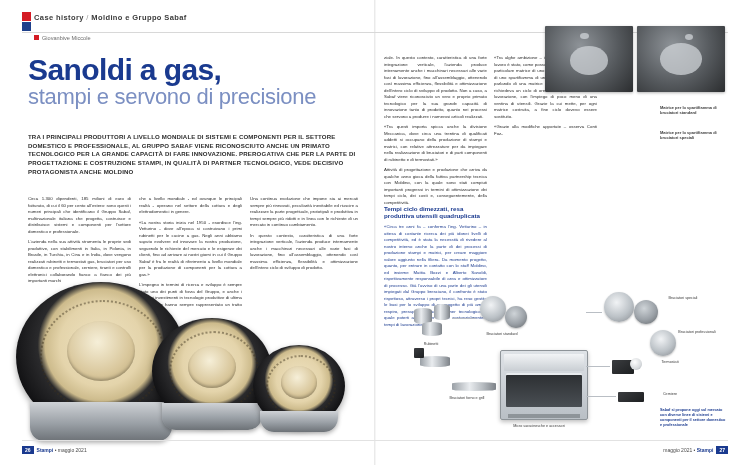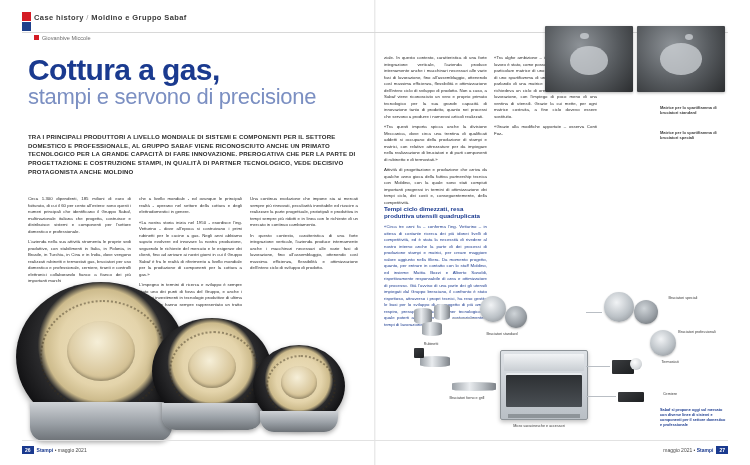--- a/index.html
+++ b/index.html
@@ -137,21 +137,21 @@
   <div class="case-history">
     <span>Case history</span>
     <span class="sep">/</span>
     <span>Moldino e Gruppo Sabaf</span>
   </div>
   <div class="byline">
     <span class="sq"></span><span>Giovanbive Miccole</span>
   </div>
 
   <div class="title">
-    <h1>Cottura a gas,</h1>
+    <h1>Sanoldi a gas,</h1>
     <h2>stampi e servono di precisione</h2>
   </div>
 
   <div class="standfirst">TRA I PRINCIPALI PRODUTTORI A LIVELLO MONDIALE DI SISTEMI E COMPONENTI PER IL SETTORE DOMESTICO E PROFESSIONALE, AL GRUPPO SABAF VIENE RICONOSCIUTO ANCHE UN PRIMATO TECNOLOGICO PER LA GRANDE CAPACITÀ DI FARE INNOVAZIONE. PREROGATIVA CHE PER LA PARTE DI PROGETTAZIONE E COSTRUZIONE STAMPI, IN QUALITÀ DI PARTNER TECNOLOGICO, VEDE DECISIVO PROTAGONISTA ANCHE MOLDINO</div>
 
   <div class="col lcol1">
     <p>Circa 1.300 dipendenti, 185 milioni di euro di fatturato, di cui il 60 per cento all'estero: sono questi i numeri principali che identificano il Gruppo Sabaf, multinazionale italiana che progetta, costruisce e distribuisce sistemi e componenti per l'settore domestico e professionale.</p>
     <p>L'azienda nella sua attività strumenta le proprie sedi produttive, con stabilimenti in Italia, in Polonia, in Brasile, in Turchia, in Cina e in India, dove vengono realizzati rubinetti e termostati gas, bruciatori per uso domestico e professionale, cerniere, tiranti e controlli elettronici collaborando fianco a fianco dei più importanti marchi</p>
   </div>
   <div class="col lcol2">

